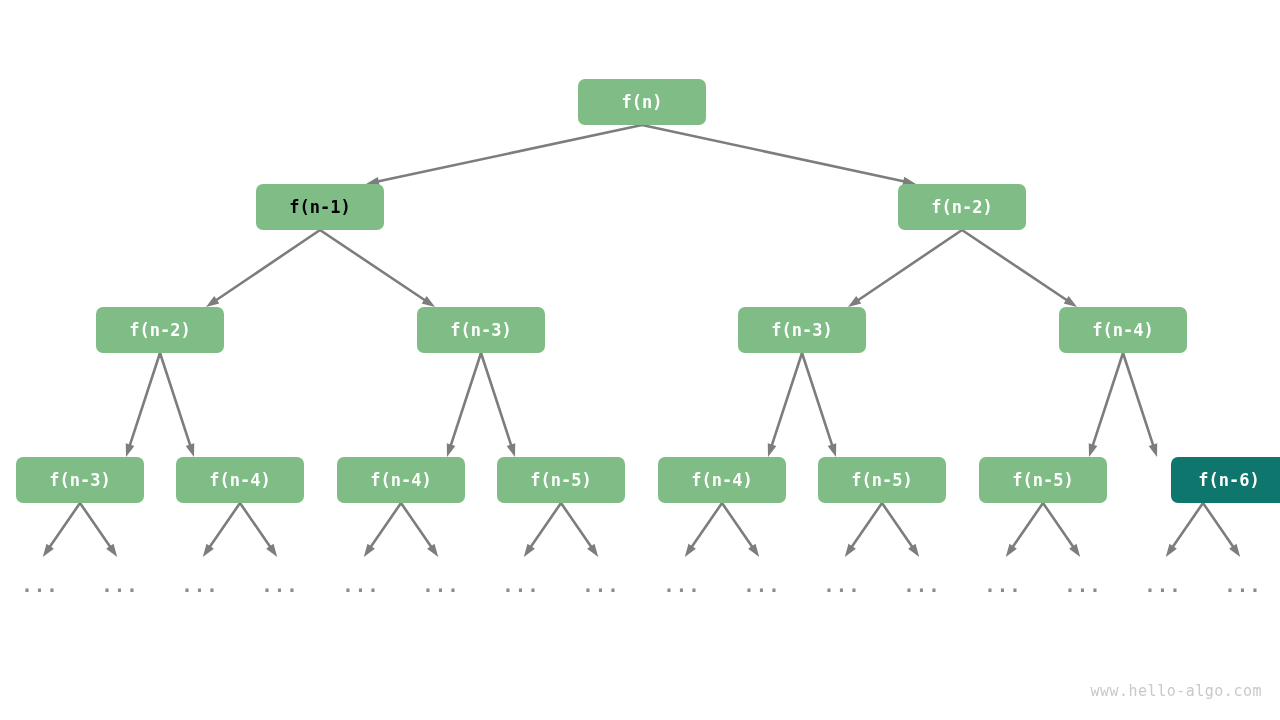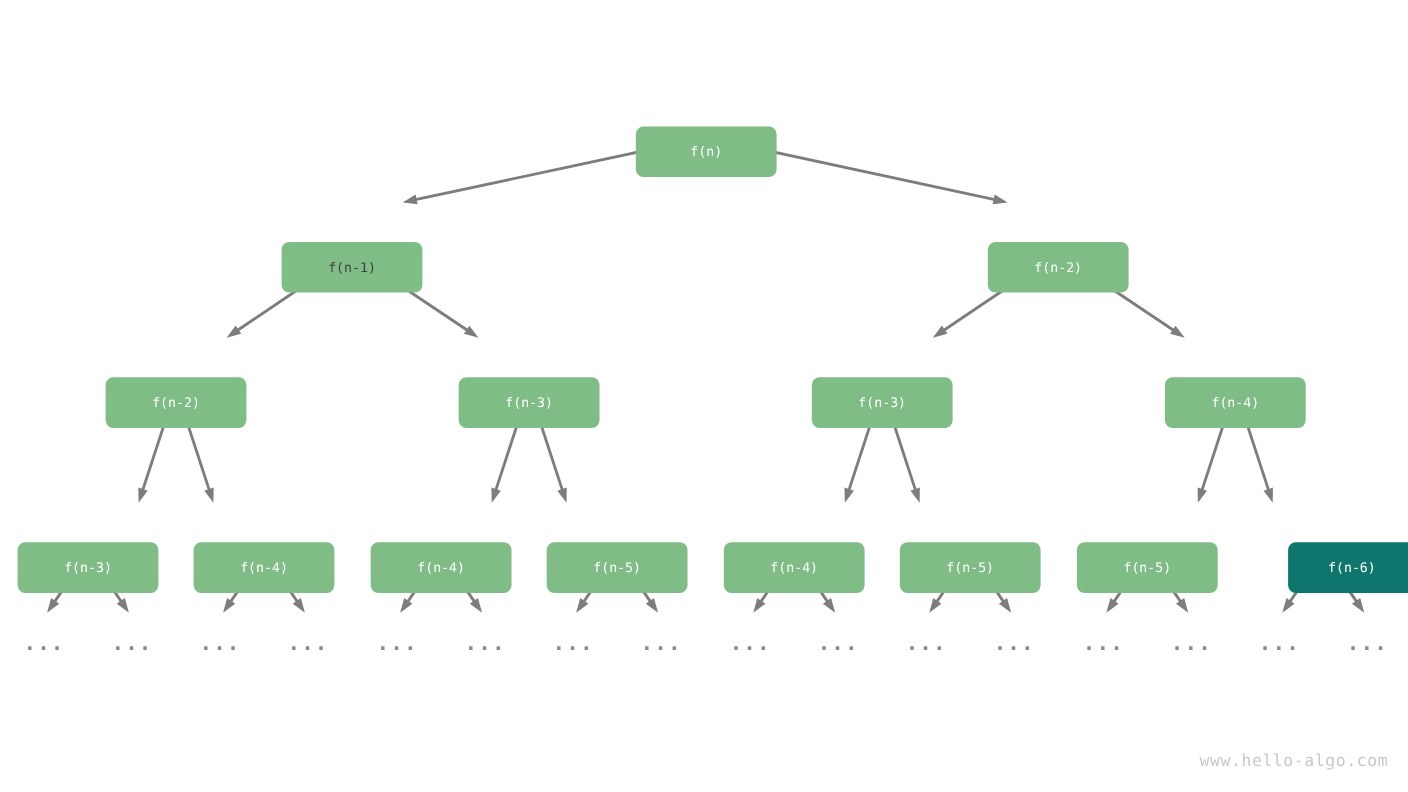--- a/index.html
+++ b/index.html
@@ -25,29 +25,28 @@
     height: 720px;
     pointer-events: none;
   }
   .node {
     position: absolute;
     box-sizing: border-box;
     background: #7fbc86;
     border-radius: 7px;
     color: #ffffff;
     font-family: "DejaVu Sans Mono", monospace;
-    font-size: 12px;
-    font-weight: normal;
+    font-size: 17px;
+    font-weight: bold;
     letter-spacing: 0px;
     display: flex;
     align-items: center;
     justify-content: center;
     white-space: nowrap;
     z-index: 2;
-    margin-top: 36px;
   }
   .dots {
     position: absolute;
     color: #8c8c8c;
     font-family: "DejaVu Sans Mono", monospace;
     font-size: 19px;
     font-weight: bold;
     line-height: 1;
     letter-spacing: 1px;
     text-align: center;
@@ -190,21 +189,21 @@
         <polygon points="1165.8,556.94 1169.4760708888286,543.6834354819847 1176.8849859620666,548.7930320842175" fill="#7d7d7d"></polygon>
       </g>
       <g>
         <line x1="1203" y1="503" x2="1232.8194715745524" y2="546.2382337831011" stroke="#7d7d7d" stroke-width="2.6" stroke-linecap="round"></line>
         <polygon points="1240.2,556.94 1229.1150140379334,548.7930320842175 1236.5239291111714,543.6834354819847" fill="#7d7d7d"></polygon>
       </g>
     </svg>
 
   <div id="nodes-layer">
       <div class="node" style="left: 578px; top: 79px; width: 128px; height: 46px; background: rgb(127, 188, 134); color: rgb(255, 255, 255);">f(n)</div>
-      <div class="node" style="left: 256px; top: 184px; width: 128px; height: 46px; background: rgb(127, 188, 134); color: #404040;">f(n-1)</div>
+      <div class="node" style="left: 256px; top: 184px; width: 128px; height: 46px; background: rgb(127, 188, 134); color: #000000;">f(n-1)</div>
       <div class="node" style="left: 898px; top: 184px; width: 128px; height: 46px; background: rgb(127, 188, 134); color: rgb(255, 255, 255);">f(n-2)</div>
       <div class="node" style="left: 96px; top: 307px; width: 128px; height: 46px; background: rgb(127, 188, 134); color: rgb(255, 255, 255);">f(n-2)</div>
       <div class="node" style="left: 417px; top: 307px; width: 128px; height: 46px; background: rgb(127, 188, 134); color: rgb(255, 255, 255);">f(n-3)</div>
       <div class="node" style="left: 738px; top: 307px; width: 128px; height: 46px; background: rgb(127, 188, 134); color: rgb(255, 255, 255);">f(n-3)</div>
       <div class="node" style="left: 1059px; top: 307px; width: 128px; height: 46px; background: rgb(127, 188, 134); color: rgb(255, 255, 255);">f(n-4)</div>
       <div class="node" style="left: 16px; top: 457px; width: 128px; height: 46px; background: rgb(127, 188, 134); color: rgb(255, 255, 255);">f(n-3)</div>
       <div class="node" style="left: 176px; top: 457px; width: 128px; height: 46px; background: rgb(127, 188, 134); color: rgb(255, 255, 255);">f(n-4)</div>
       <div class="node" style="left: 337px; top: 457px; width: 128px; height: 46px; background: rgb(127, 188, 134); color: rgb(255, 255, 255);">f(n-4)</div>
       <div class="node" style="left: 497px; top: 457px; width: 128px; height: 46px; background: rgb(127, 188, 134); color: rgb(255, 255, 255);">f(n-5)</div>
       <div class="node" style="left: 658px; top: 457px; width: 128px; height: 46px; background: rgb(127, 188, 134); color: rgb(255, 255, 255);">f(n-4)</div>

